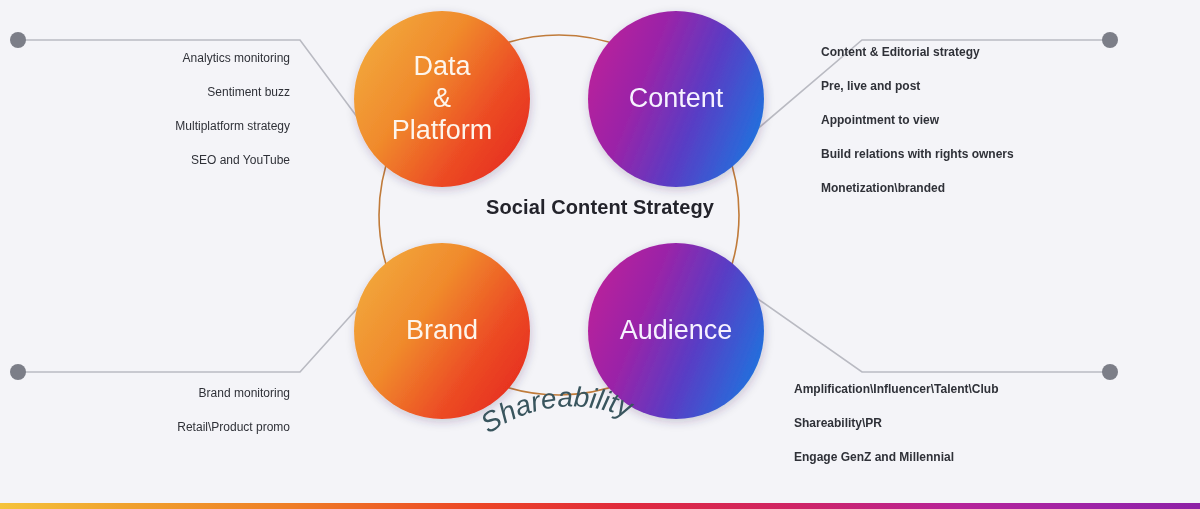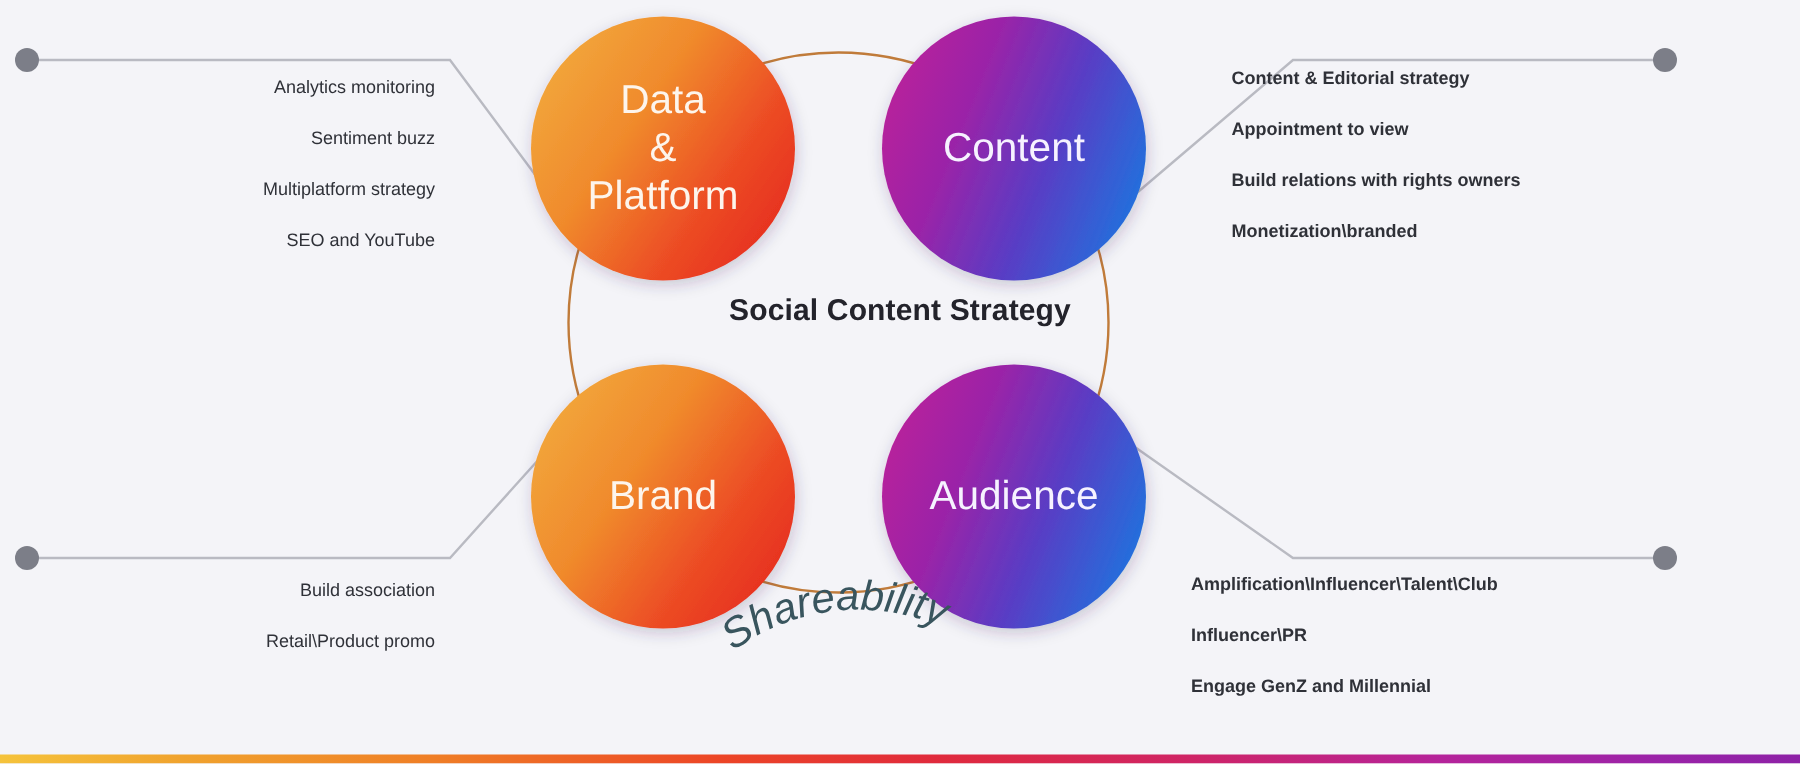--- a/index.html
+++ b/index.html
@@ -156,31 +156,32 @@
   <div class="center-title">Social Content Strategy</div>
 
   <div class="list left" id="list-tl">
     <div>Analytics monitoring</div>
     <div>Sentiment buzz</div>
     <div>Multiplatform strategy</div>
     <div>SEO and YouTube</div>
   </div>
 
   <div class="list left" id="list-bl">
-    <div>Build association</div>
+    <div>Brand monitoring</div>
     <div>Retail\Product promo</div>
   </div>
 
   <div class="list right" id="list-tr">
     <div>Content &amp; Editorial strategy</div>
+    <div>Pre, live and post</div>
     <div>Appointment to view</div>
     <div>Build relations with rights owners</div>
     <div>Monetization\branded</div>
   </div>
 
   <div class="list right" id="list-br">
     <div>Amplification\Influencer\Talent\Club</div>
-    <div>Influencer\PR</div>
+    <div>Shareability\PR</div>
     <div>Engage GenZ and Millennial</div>
   </div>
 
   <div id="bottom-bar"></div>
 </div>
 
 </body></html>

